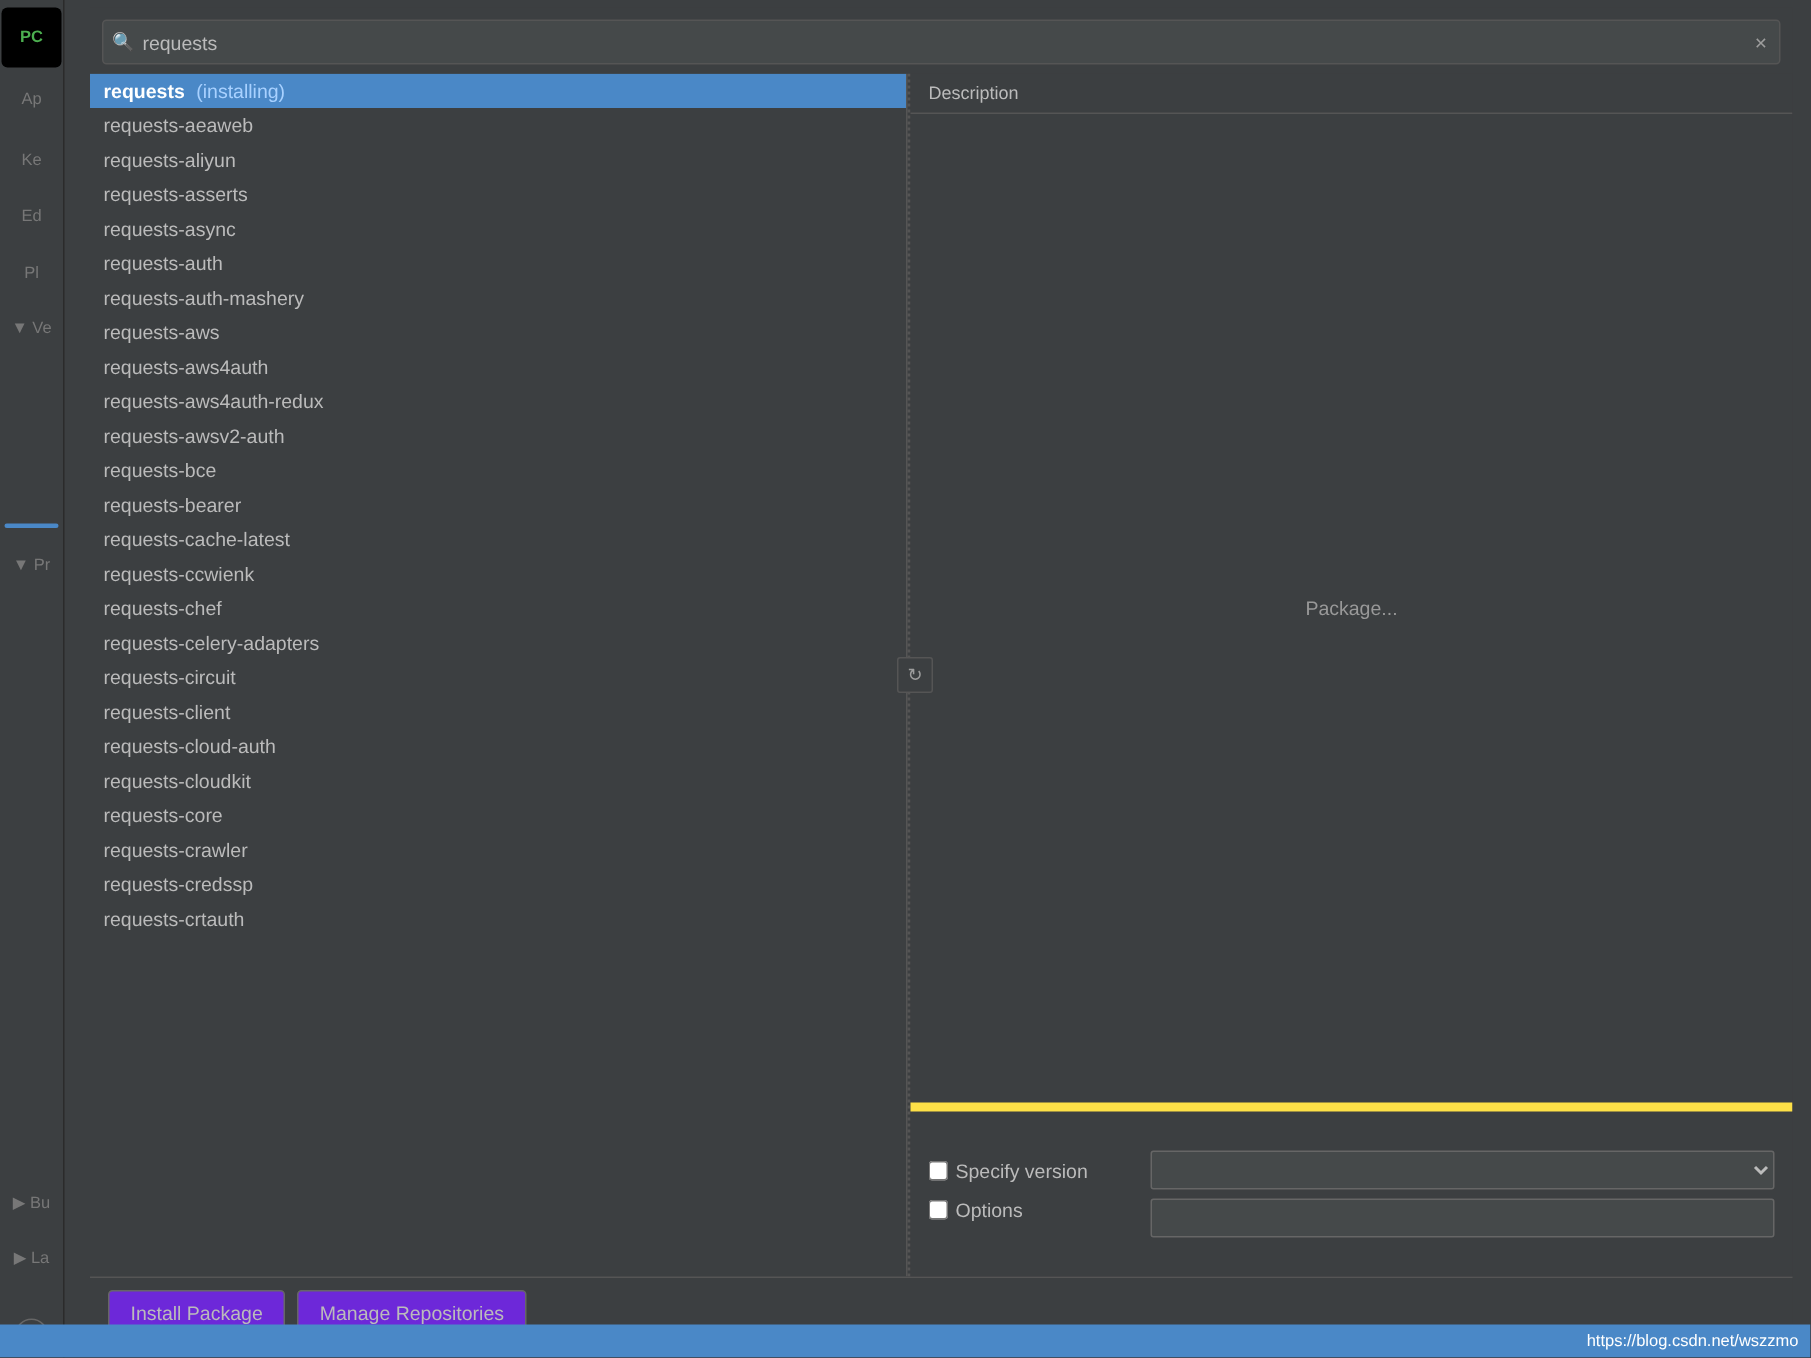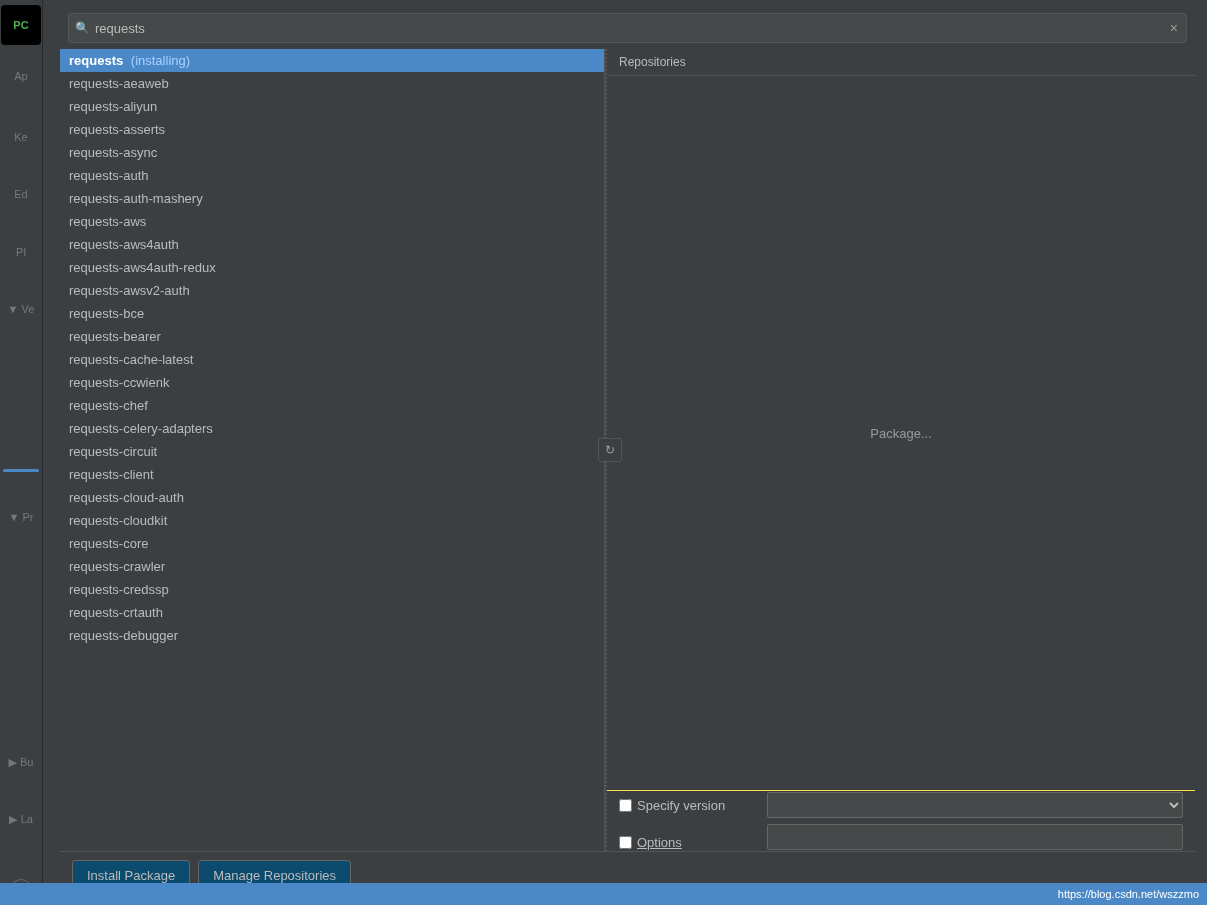--- a/index.html
+++ b/index.html
@@ -20,21 +20,21 @@
       left: 0;
       top: 0;
       width: 43px;
       height: 905px;
       background: #3c3f41;
       border-right: 1px solid #2b2b2b;
       display: flex;
       flex-direction: column;
       align-items: center;
       padding-top: 5px;
-      gap: 14px;
+      gap: 4px;
     }
     .sidebar-logo {
       width: 40px;
       height: 40px;
       background: #000;
       border-radius: 4px;
       display: flex;
       align-items: center;
       justify-content: center;
       font-size: 11px;
@@ -203,22 +203,22 @@
       padding: 16px;
       display: flex;
       align-items: center;
       justify-content: center;
       color: #999;
       font-size: 13px;
     }
 
     
     .bottom-area {
-      border-top: 1px solid #fde047;
-      padding: 1px 12px;
+      border-top: 6px solid #fde047;
+      padding: 26px 12px;
     }
     .version-row {
       display: flex;
       align-items: center;
       margin-bottom: 6px;
       gap: 8px;
     }
     .checkbox-wrap {
       display: flex;
       align-items: center;
@@ -241,23 +241,22 @@
       color: #bbbbbb;
       font-size: 12px;
       padding: 3px 6px;
       height: 26px;
       outline: none;
       cursor: pointer;
       border-radius: 2px;
     }
     .options-row {
       display: flex;
-      align-items: flex-end;
+      align-items: flex-start;
       gap: 8px;
-      text-decoration: underline;
     }
     .options-input {
       flex: 1;
       background: #45494a;
       border: 1px solid #666;
       color: #bbbbbb;
       font-size: 12px;
       padding: 3px 6px;
       height: 26px;
       outline: none;
@@ -267,21 +266,21 @@
     
     .footer-area {
       display: flex;
       align-items: center;
       padding: 8px 12px 10px 12px;
       gap: 8px;
       border-top: 1px solid #555;
     }
     .footer-btn {
       padding: 5px 14px;
-      background: #0c4a6e;
+      background: #6d28d9;
       border: 1px solid #666;
       color: #bbbbbb;
       font-size: 13px;
       cursor: pointer;
       border-radius: 3px;
       height: 30px;
     }
     .footer-btn:disabled {
       color: #777;
       cursor: default;
@@ -370,32 +369,31 @@
           <div class="list-item">requests-chef</div>
           <div class="list-item">requests-celery-adapters</div>
           <div class="list-item">requests-circuit</div>
           <div class="list-item">requests-client</div>
           <div class="list-item">requests-cloud-auth</div>
           <div class="list-item">requests-cloudkit</div>
           <div class="list-item">requests-core</div>
           <div class="list-item">requests-crawler</div>
           <div class="list-item">requests-credssp</div>
           <div class="list-item">requests-crtauth</div>
-          <div class="list-item">requests-debugger</div>
         </div>
 
       <div class="refresh-btn-wrap">
         <button class="refresh-btn">↻</button>
       </div>
     </div>
 
     <div style="width:2px;background:transparent;border-left:2px dotted #555;"></div>
 
     <div class="description-panel">
-      <div class="description-header">Repositories</div>
+      <div class="description-header">Description</div>
       <div class="description-body">
         <span>Package...</span>
       </div>
 
       <div class="bottom-area">
         <div class="version-row">
           <div class="checkbox-wrap">
             <input type="checkbox" id="specify-version" style="">
             <label for="specify-version" class="checkbox-label">Specify version</label>
           </div>

